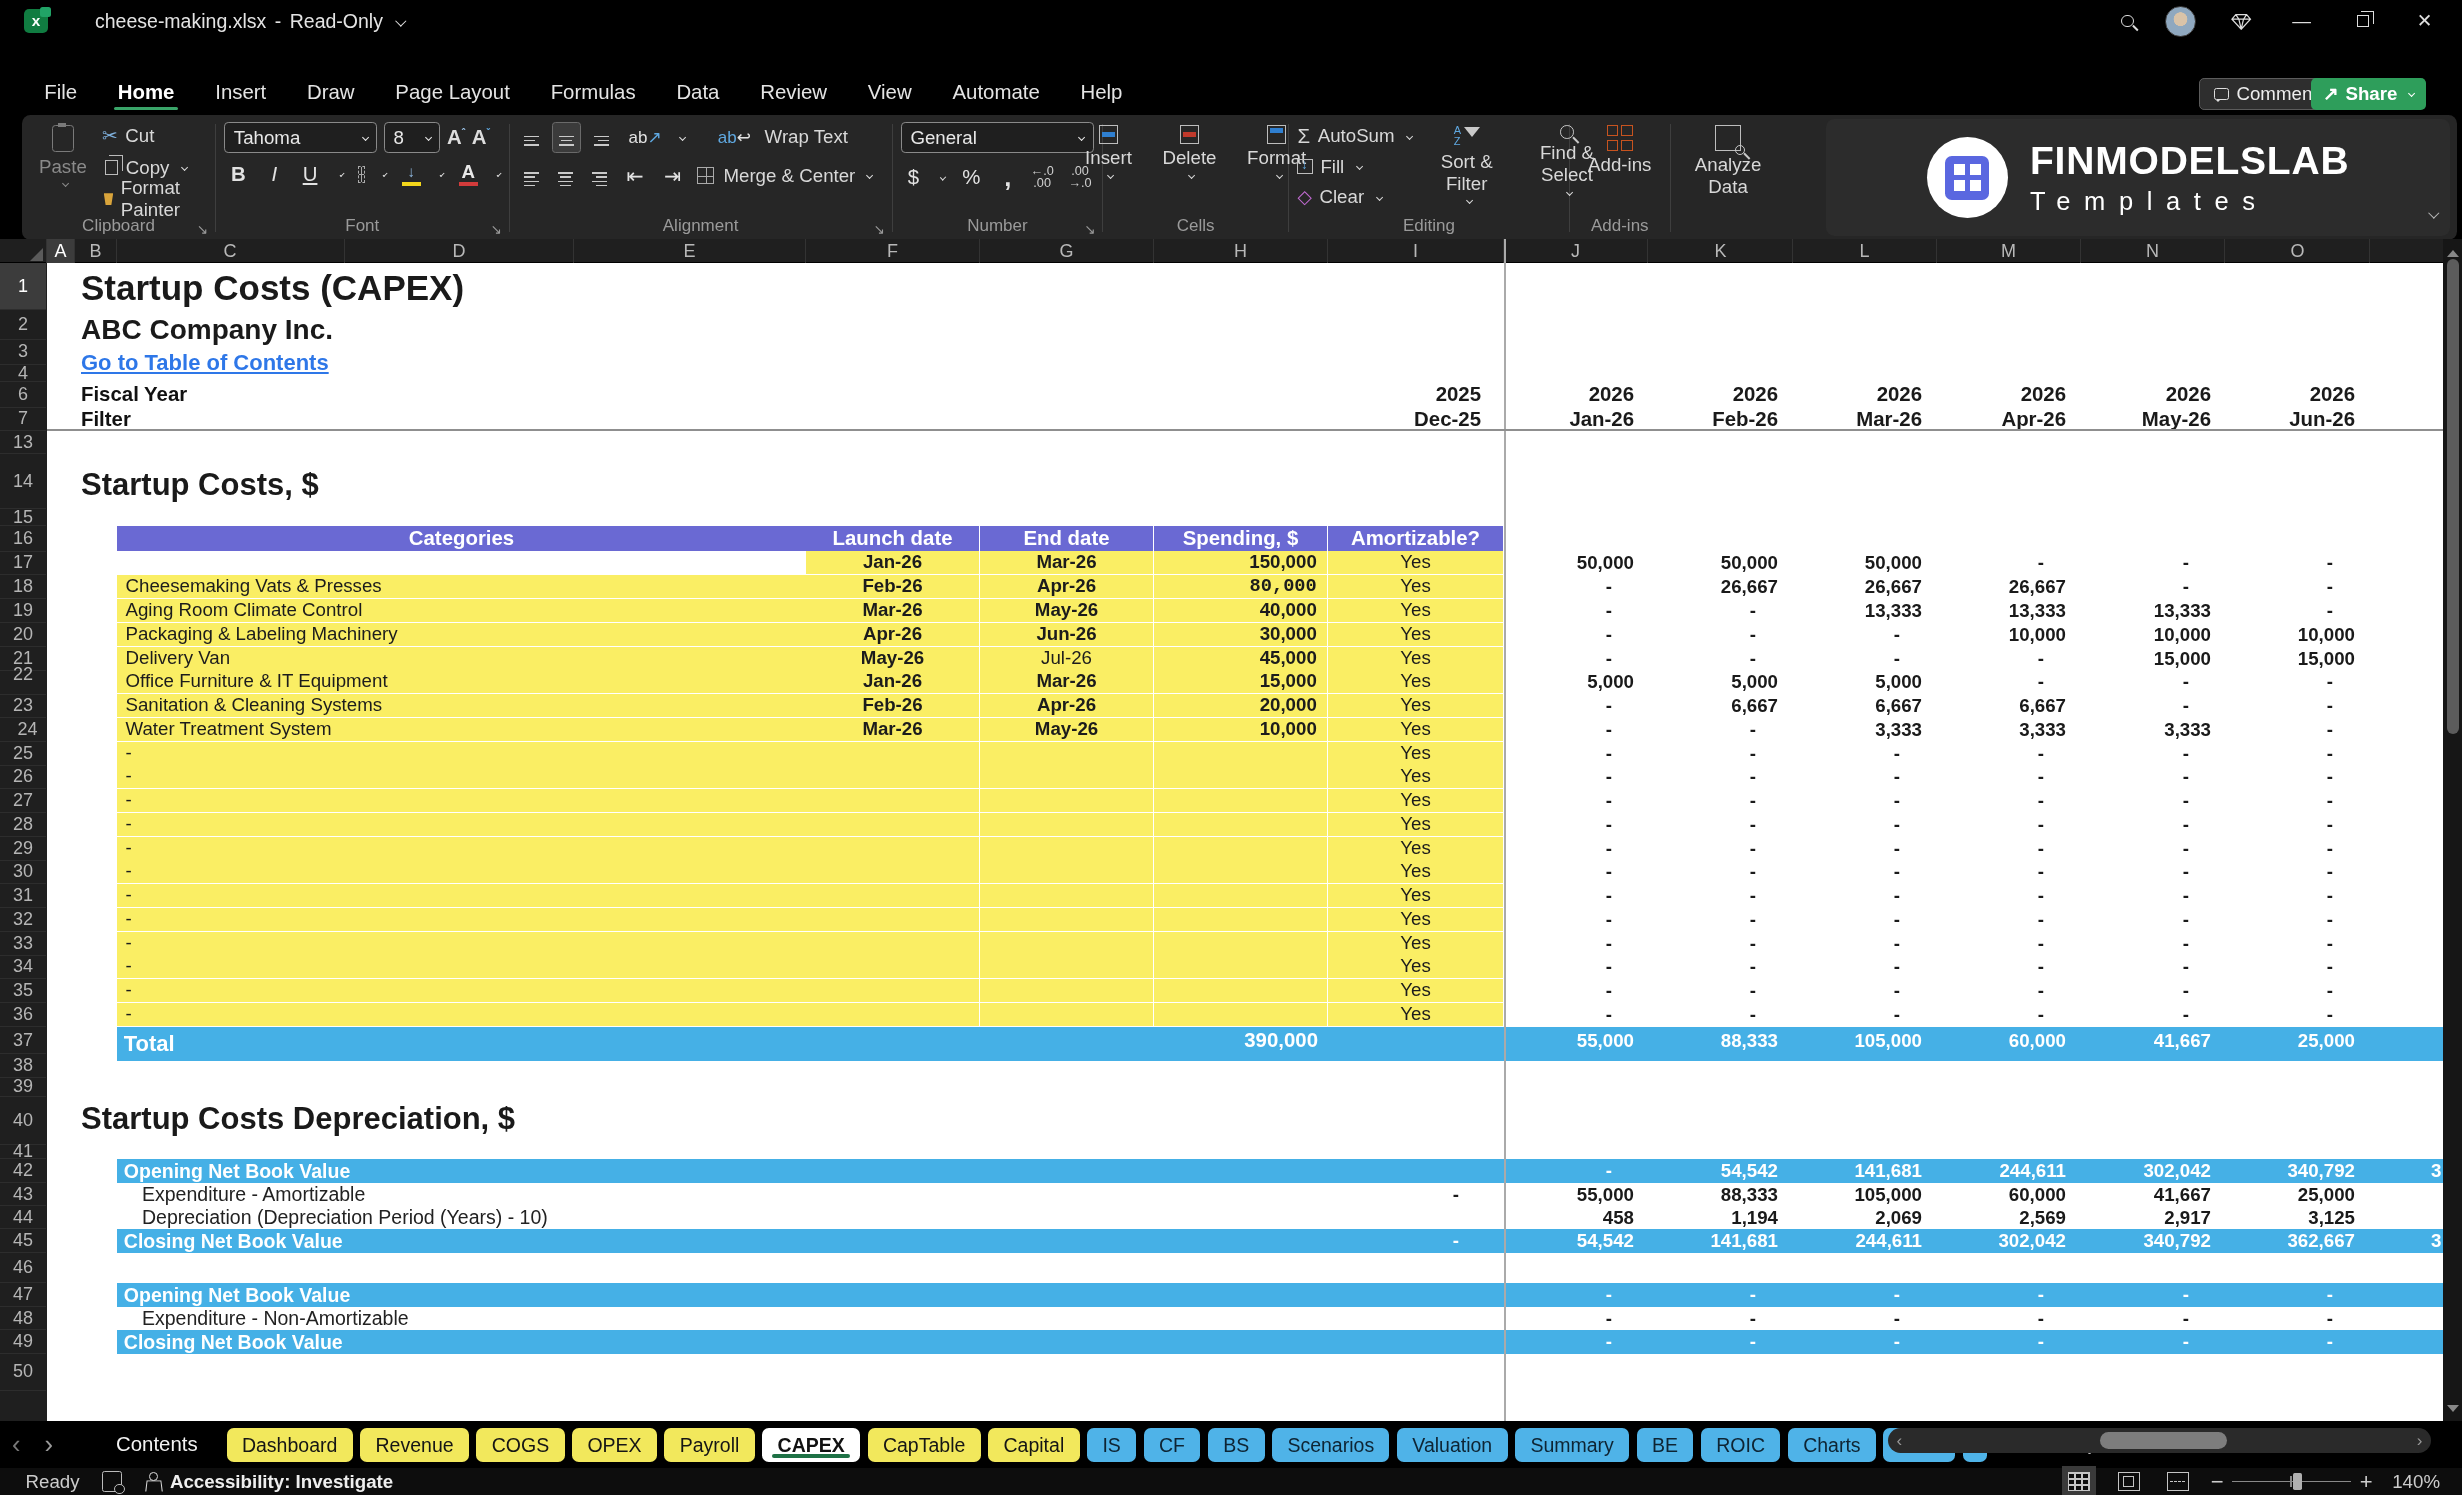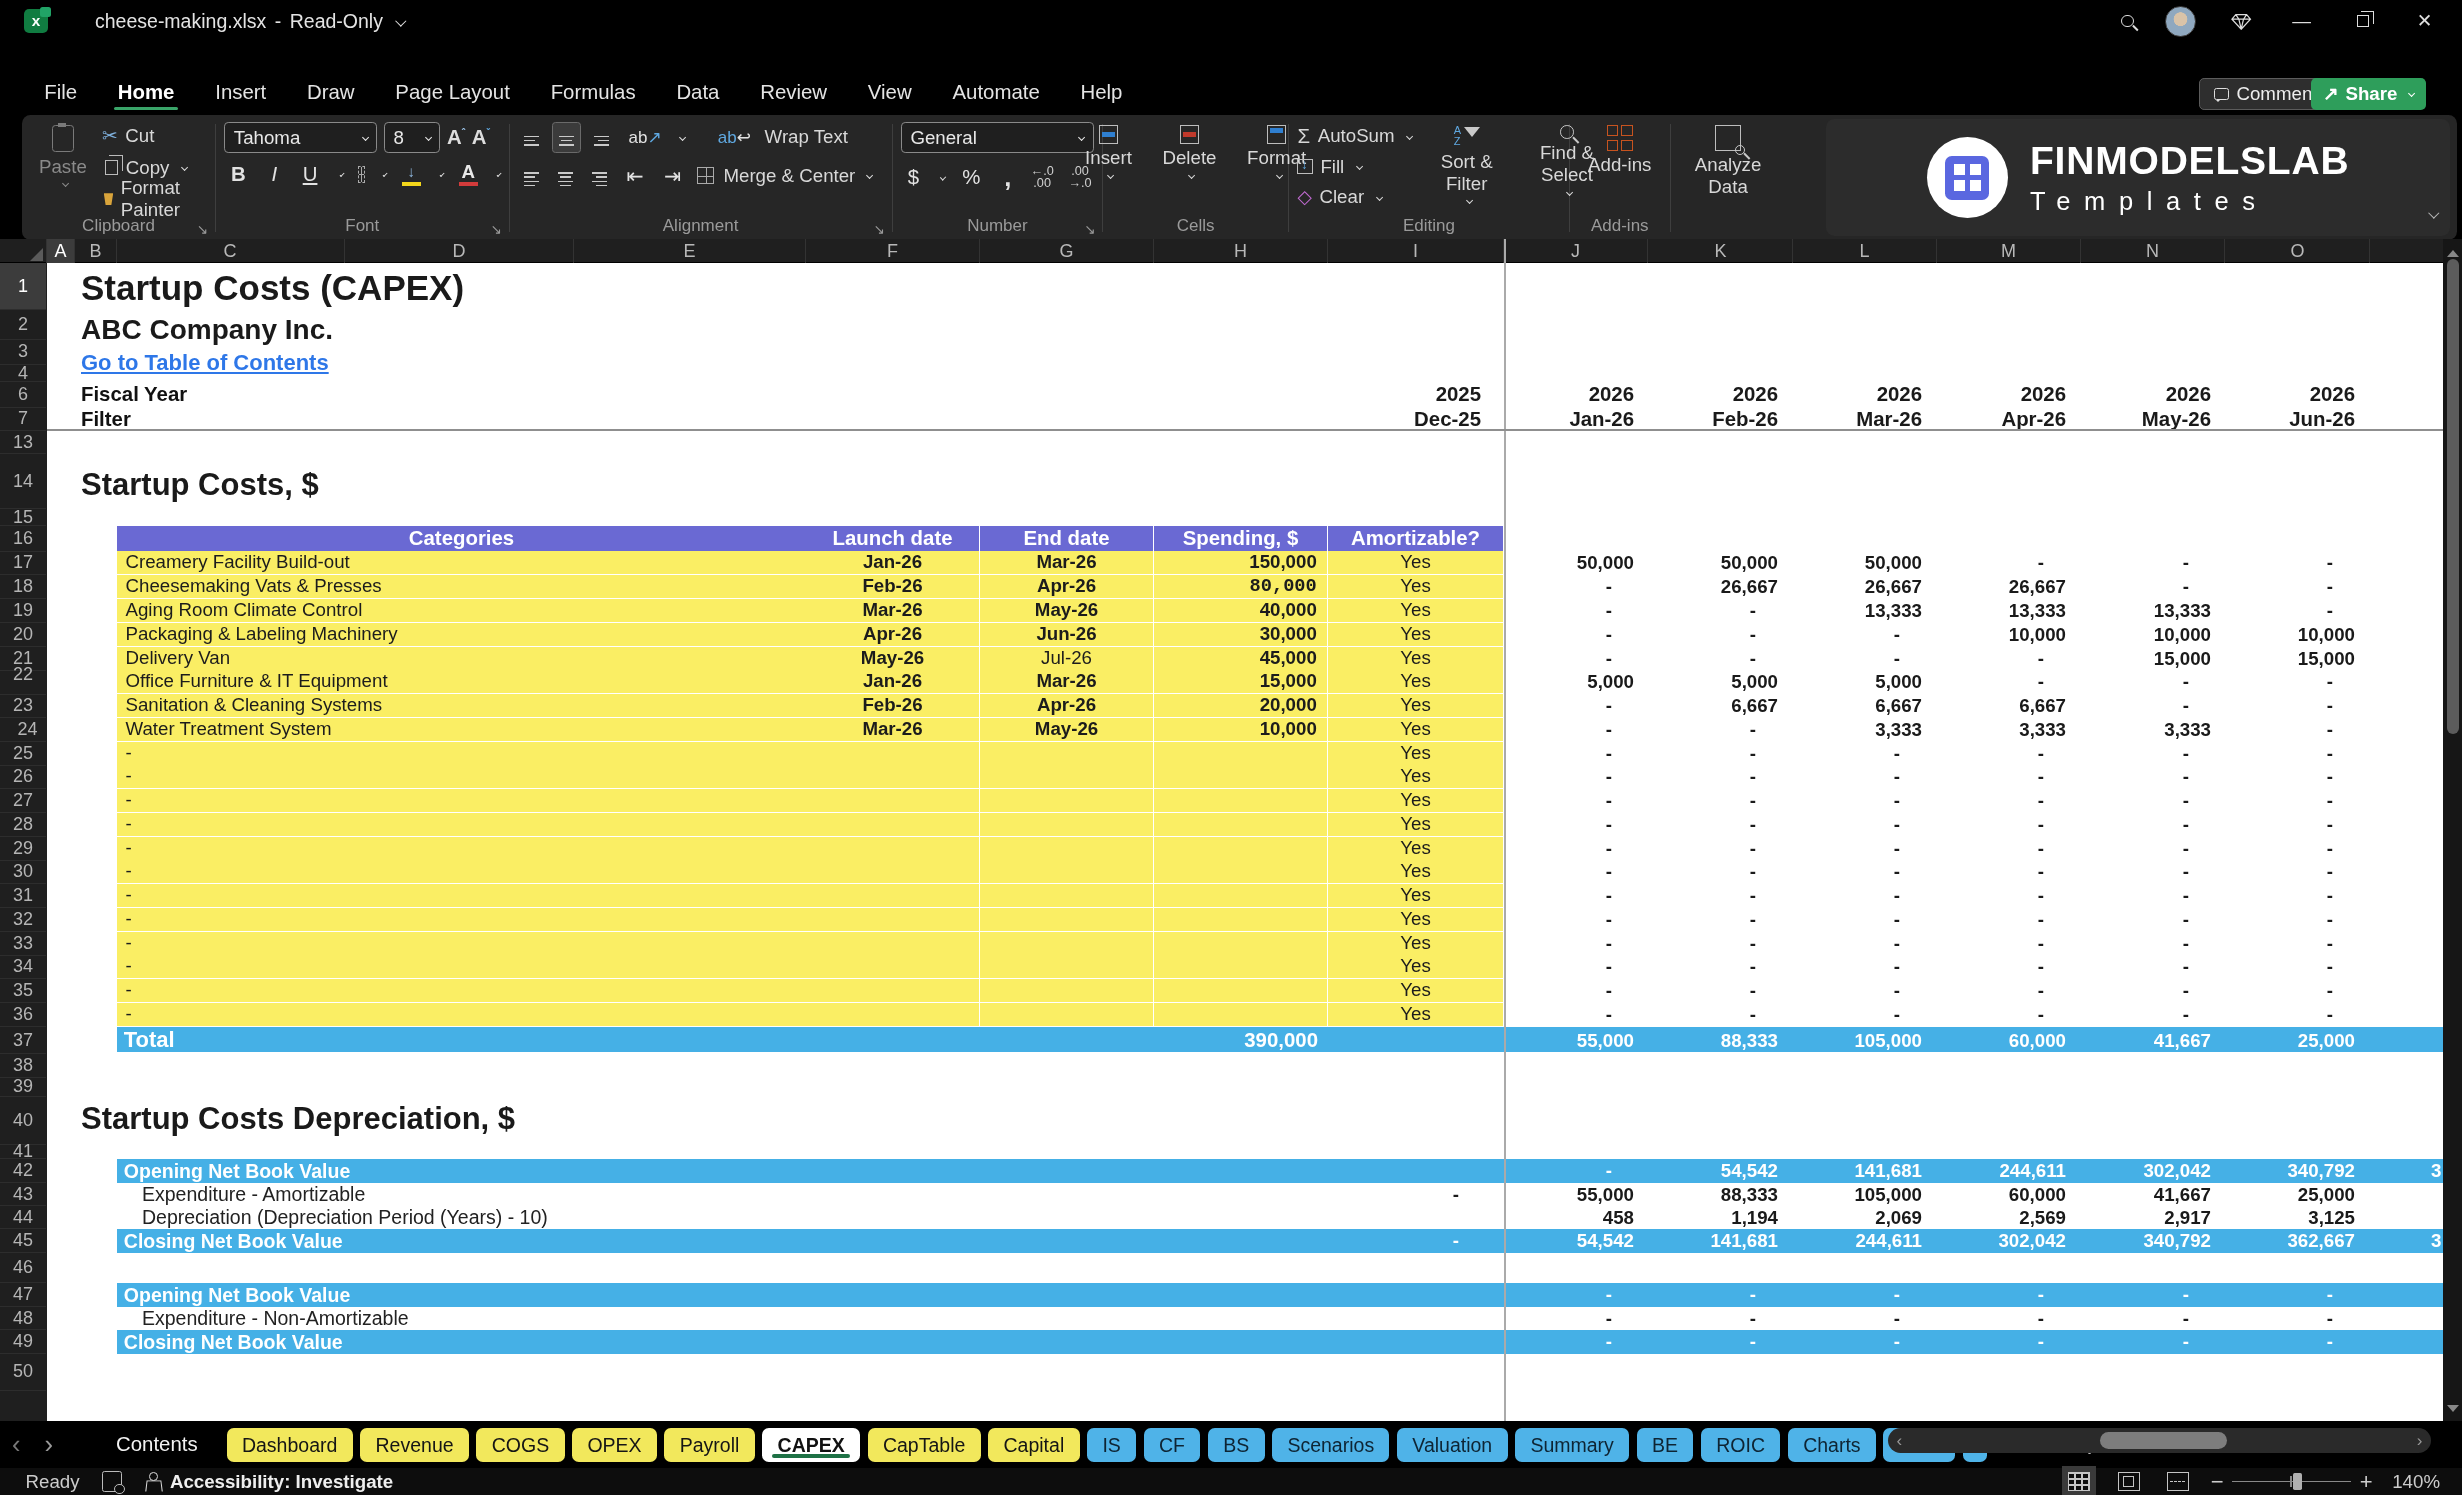--- a/index.html
+++ b/index.html
@@ -577,21 +577,20 @@
     <div class="cellval" style="top: 144px; height: 24px; line-height: 24px; left: 1602px; width: 129px; font-size: 20.4px;">Feb-26</div>
     <div class="cellval" style="top: 144px; height: 24px; line-height: 24px; left: 1746px; width: 129px; font-size: 20.4px;">Mar-26</div>
     <div class="cellval" style="top: 144px; height: 24px; line-height: 24px; left: 1890px; width: 129px; font-size: 20.4px;">Apr-26</div>
     <div class="cellval" style="top: 144px; height: 24px; line-height: 24px; left: 2035px; width: 129px; font-size: 20.4px;">May-26</div>
     <div class="cellval" style="top: 144px; height: 24px; line-height: 24px; left: 2179px; width: 129px; font-size: 20.4px;">Jun-26</div>
     <div class="tcell hdr" style="top: 263px; height: 25.5px; left: 70px; width: 690px;">Categories</div>
     <div class="tcell hdr" style="top: 263px; height: 25.5px; left: 759px; width: 174px;">Launch date</div>
     <div class="tcell hdr" style="top: 263px; height: 25.5px; left: 933px; width: 174px;">End date</div>
     <div class="tcell hdr" style="top: 263px; height: 25.5px; left: 1107px; width: 174px;">Spending, $</div>
     <div class="tcell hdr" style="top: 263px; height: 25.5px; left: 1281px; width: 176px;">Amortizable?</div>
-    <div class="tcell" style="top: 288px; height: 24px; left: 70px; width: 690px; line-height: 22px; padding-left: 8.5px;">Creamery Facility Build-out</div>
     <div class="tcell" style="top: 288px; height: 24px; left: 759px; width: 174px; line-height: 22px; text-align: center; font-weight: bold;">Jan-26</div>
     <div class="tcell" style="top: 288px; height: 24px; left: 933px; width: 174px; line-height: 22px; text-align: center; font-weight: bold;">Mar-26</div>
     <div class="tcell" style="top: 288px; height: 24px; left: 1107px; width: 174px; line-height: 22px; text-align: right; padding-right: 10.2px; font-weight: bold;">150,000</div>
     <div class="tcell" style="top: 288px; height: 24px; left: 1281px; width: 176px; line-height: 22px; text-align: center;">Yes</div>
     <div class="cellval" style="top: 288px; height: 24px; line-height: 24px; left: 1458px; width: 129px;">50,000</div>
     <div class="cellval" style="top: 288px; height: 24px; line-height: 24px; left: 1602px; width: 129px;">50,000</div>
     <div class="cellval" style="top: 288px; height: 24px; line-height: 24px; left: 1746px; width: 129px;">50,000</div>
     <div class="cellval dash" style="top: 288px; height: 24px; line-height: 24px; left: 1890px; width: 129px;">-</div>
     <div class="cellval dash" style="top: 288px; height: 24px; line-height: 24px; left: 2035px; width: 129px;">-</div>
     <div class="cellval dash" style="top: 288px; height: 24px; line-height: 24px; left: 2179px; width: 129px;">-</div>
@@ -797,21 +796,21 @@
     <div class="tcell" style="top: 740px; height: 24px; left: 759px; width: 174px; line-height: 22px; text-align: center; font-weight: bold;"></div>
     <div class="tcell" style="top: 740px; height: 24px; left: 933px; width: 174px; line-height: 22px; text-align: center; font-weight: bold;"></div>
     <div class="tcell" style="top: 740px; height: 24px; left: 1107px; width: 174px; line-height: 22px; text-align: right; padding-right: 10.2px; font-weight: bold;"></div>
     <div class="tcell" style="top: 740px; height: 24px; left: 1281px; width: 176px; line-height: 22px; text-align: center;">Yes</div>
     <div class="cellval dash" style="top: 740px; height: 24px; line-height: 24px; left: 1458px; width: 129px;">-</div>
     <div class="cellval dash" style="top: 740px; height: 24px; line-height: 24px; left: 1602px; width: 129px;">-</div>
     <div class="cellval dash" style="top: 740px; height: 24px; line-height: 24px; left: 1746px; width: 129px;">-</div>
     <div class="cellval dash" style="top: 740px; height: 24px; line-height: 24px; left: 1890px; width: 129px;">-</div>
     <div class="cellval dash" style="top: 740px; height: 24px; line-height: 24px; left: 2035px; width: 129px;">-</div>
     <div class="cellval dash" style="top: 740px; height: 24px; line-height: 24px; left: 2179px; width: 129px;">-</div>
-    <div class="band" style="top: 764px; height: 25px;">
+    <div class="band" style="top: 764px; height: 34px;">
       <div class="blabel" style="font-size: 22px;">Total</div>
     </div>
     <div class="cellval" style="top: 764px; height: 27px; line-height: 27px; left: 1107px; width: 164px; color: rgb(255, 255, 255); font-size: 20.4px;">390,000</div>
     <div class="cellval" style="top: 764px; height: 27px; line-height: 27px; left: 1458px; width: 129px; color: rgb(255, 255, 255);">55,000</div>
     <div class="cellval" style="top: 764px; height: 27px; line-height: 27px; left: 1602px; width: 129px; color: rgb(255, 255, 255);">88,333</div>
     <div class="cellval" style="top: 764px; height: 27px; line-height: 27px; left: 1746px; width: 129px; color: rgb(255, 255, 255);">105,000</div>
     <div class="cellval" style="top: 764px; height: 27px; line-height: 27px; left: 1890px; width: 129px; color: rgb(255, 255, 255);">60,000</div>
     <div class="cellval" style="top: 764px; height: 27px; line-height: 27px; left: 2035px; width: 129px; color: rgb(255, 255, 255);">41,667</div>
     <div class="cellval" style="top: 764px; height: 27px; line-height: 27px; left: 2179px; width: 129px; color: rgb(255, 255, 255);">25,000</div>
     <div class="band" style="top: 896px; height: 24px;">

